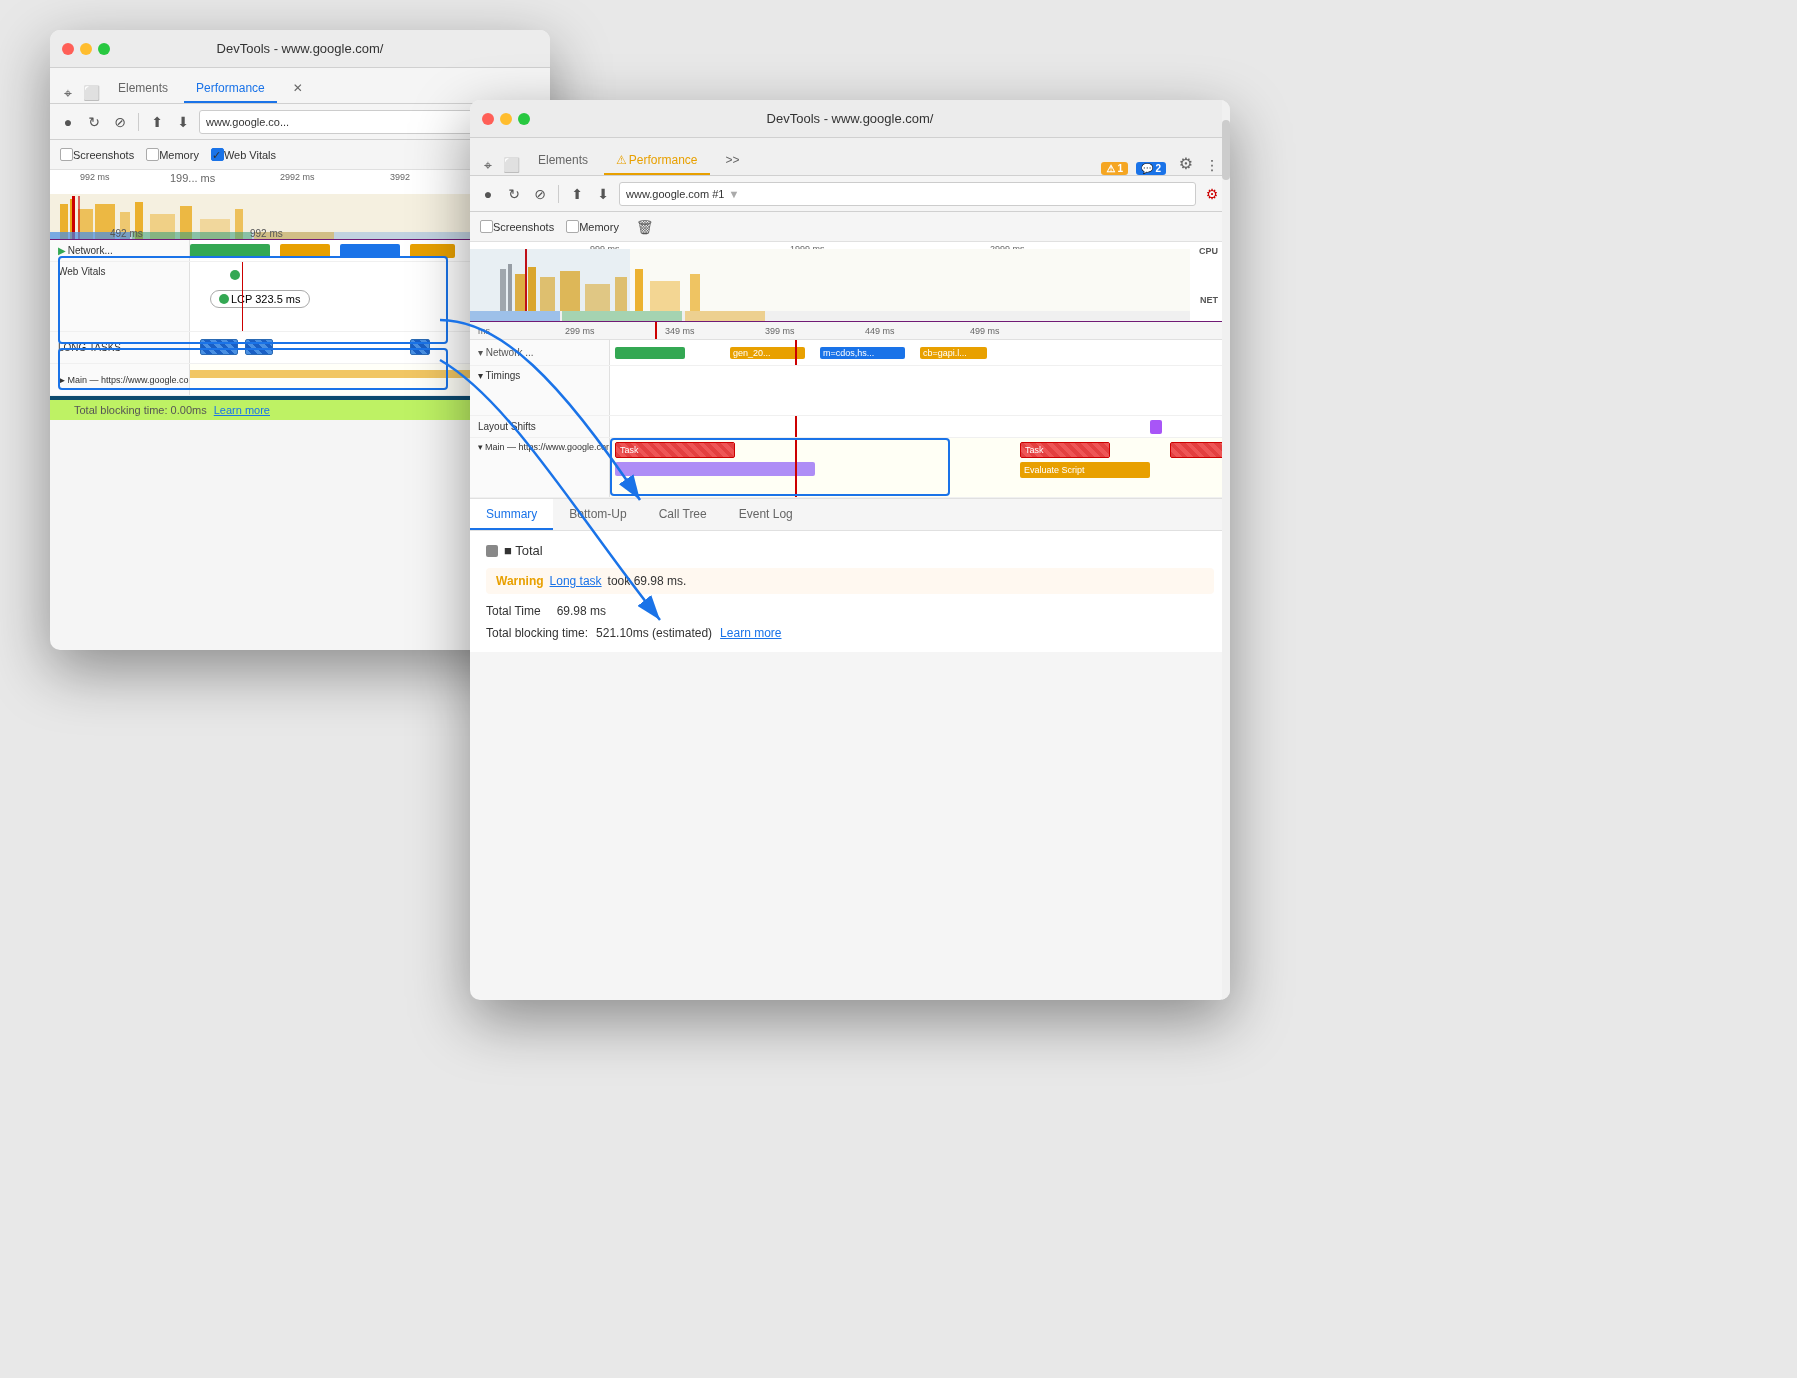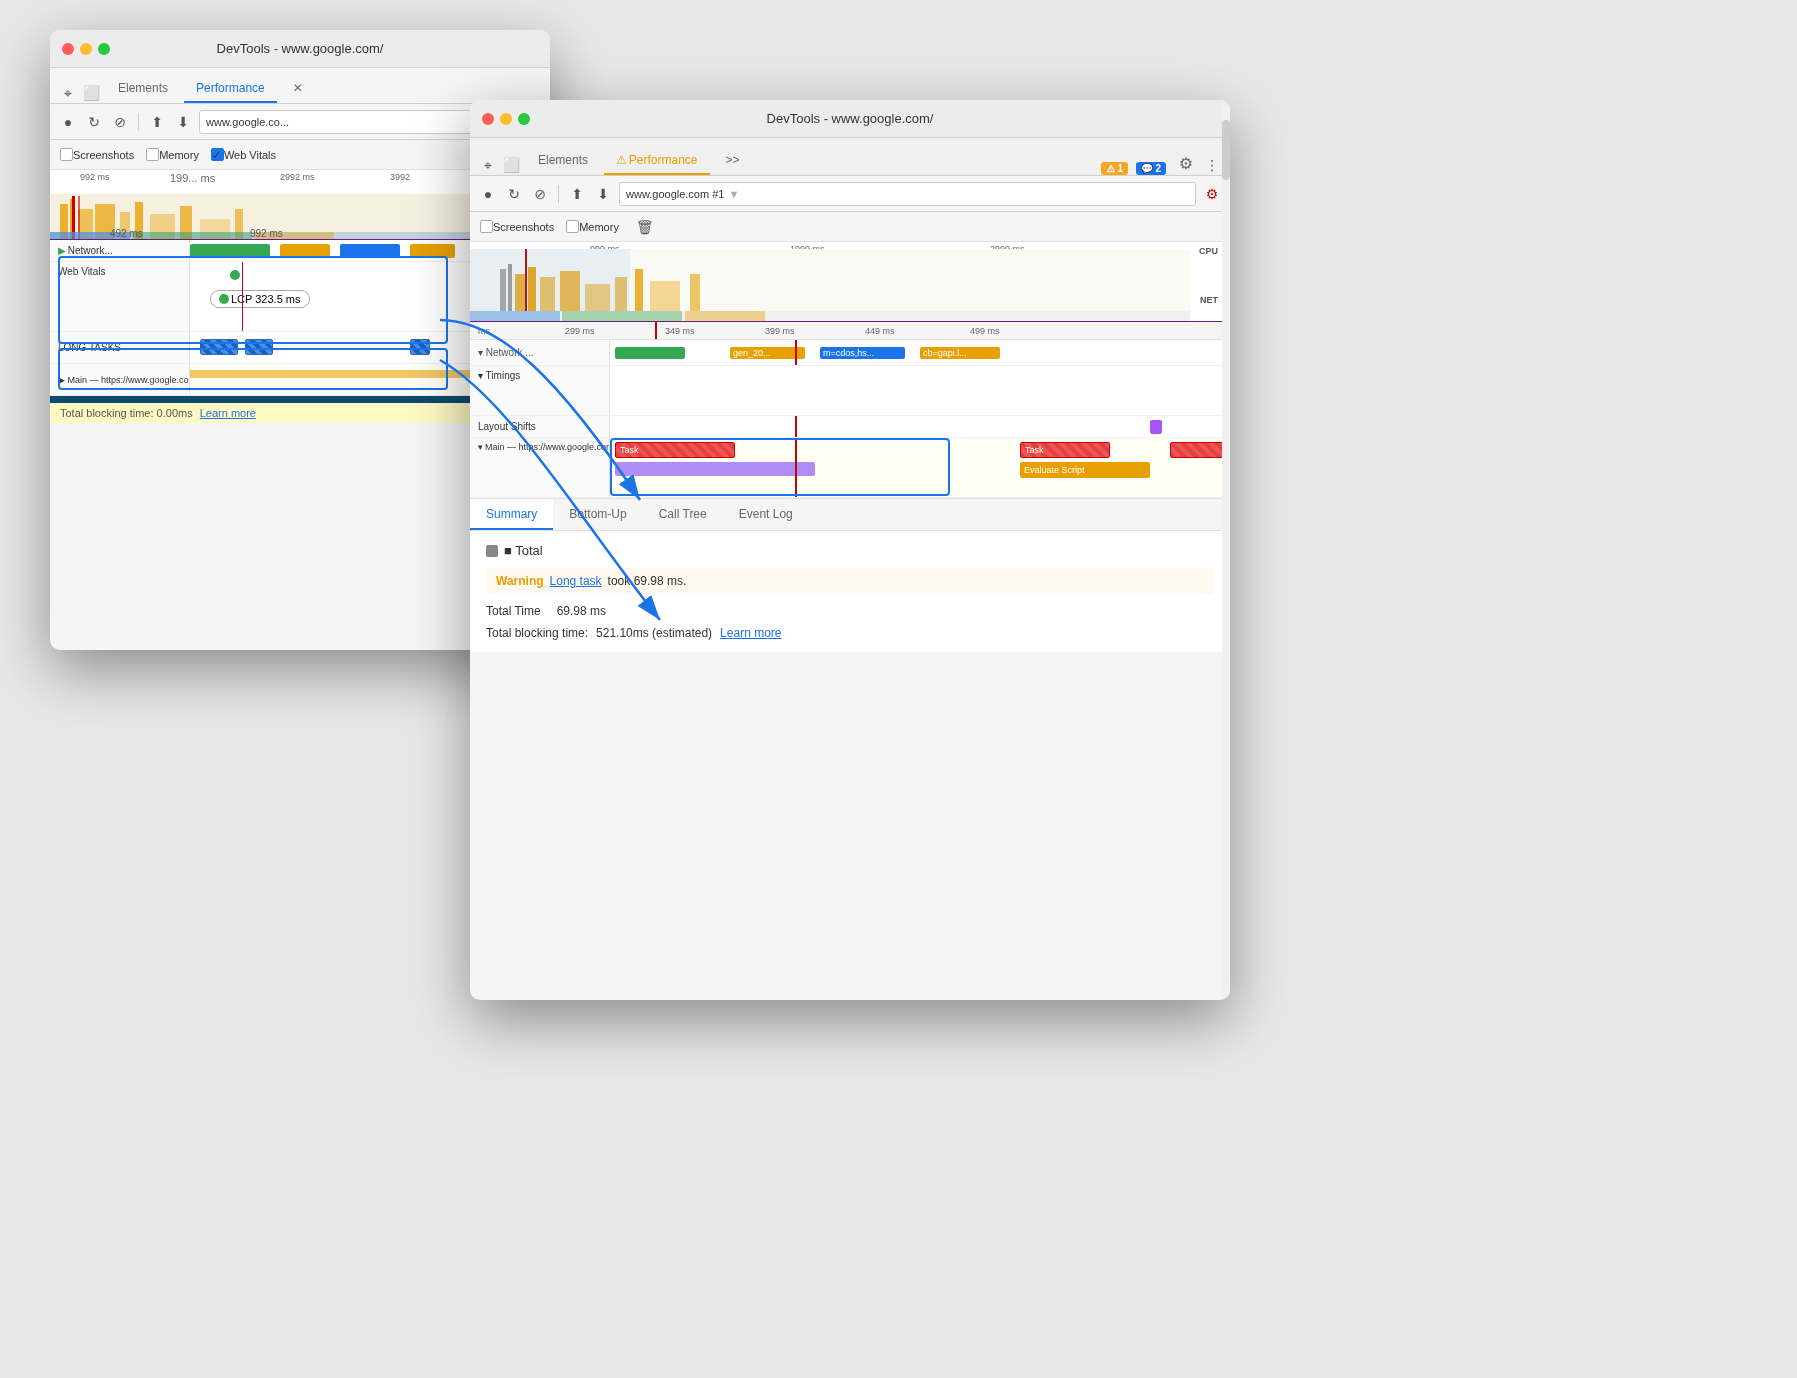--- a/index.html
+++ b/index.html
@@ -365,25 +365,25 @@
       border-radius: 2px;
       font-size: 9px;
       color: white;
       display: flex;
       align-items: center;
       padding: 0 3px;
       overflow: hidden;
     }
 
     .bottom-status {
-      padding: 4px 10px;
+      padding: 4px 24px;
       font-size: 11px;
       color: #555;
-      border-top: 7px solid #0c4a6e;
-      background: #fef9c3;
+      border-top: 4px solid #0c4a6e;
+      background: #bef264;
     }
 
     
     .scrollbar-right {
       position: absolute;
       right: 0;
       top: 0;
       bottom: 0;
       width: 8px;
       background: #f0f0f0;
@@ -654,21 +654,21 @@
       <div class="track-label" style="font-size:10px;">
         <span style="color:#555;">▾ Network ...</span>
       </div>
       <div class="track-content" style="position:relative;">
 
         <div style="position:absolute;left:185px;top:0;bottom:0;width:2px;background:#cc0000;z-index:5;"></div>
 
         <div class="net-bar" style="left:5px;width:70px;background:#34a853;"></div>
         <div class="net-bar" style="left:120px;width:75px;background:#e8a000;color:white;font-size:9px;">gen_20...</div>
         <div class="net-bar" style="left:210px;width:85px;background:#1a73e8;color:white;font-size:9px;">m=cdos,hs...</div>
-        <div class="net-bar" style="left:310px;width:80px;background:#e8a000;color:white;font-size:9px;">cb=gapi.l...</div>
+        <div class="net-bar" style="left:310px;width:67px;background:#e8a000;color:white;font-size:9px;">cb=gapi.l...</div>
       </div>
     </div>
 
     <div class="track-row" style="height:50px;background:white;">
       <div class="track-label" style="font-size:10px;align-items:flex-start;padding-top:4px;">▾ Timings</div>
     </div>
 
     <div class="track-row" style="height:22px;">
       <div class="track-label" style="font-size:10px;">Layout Shifts</div>
       <div class="track-content">

